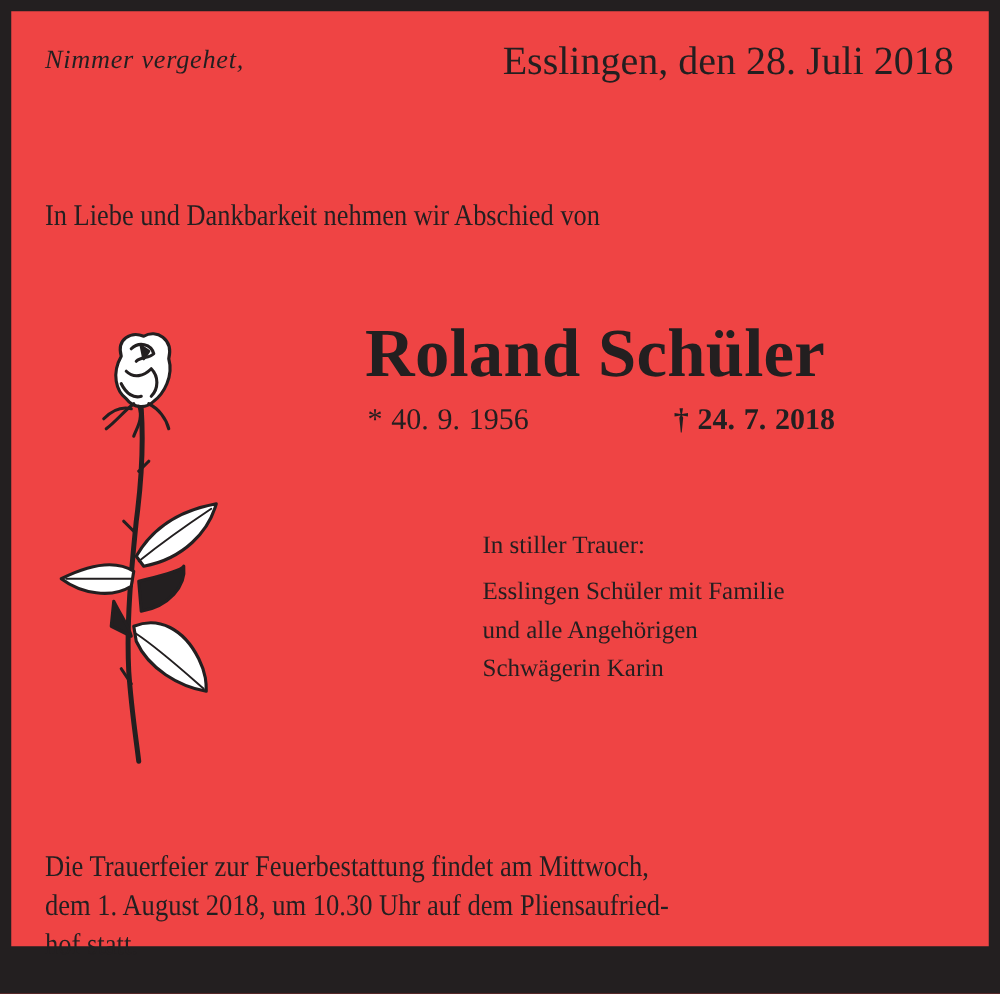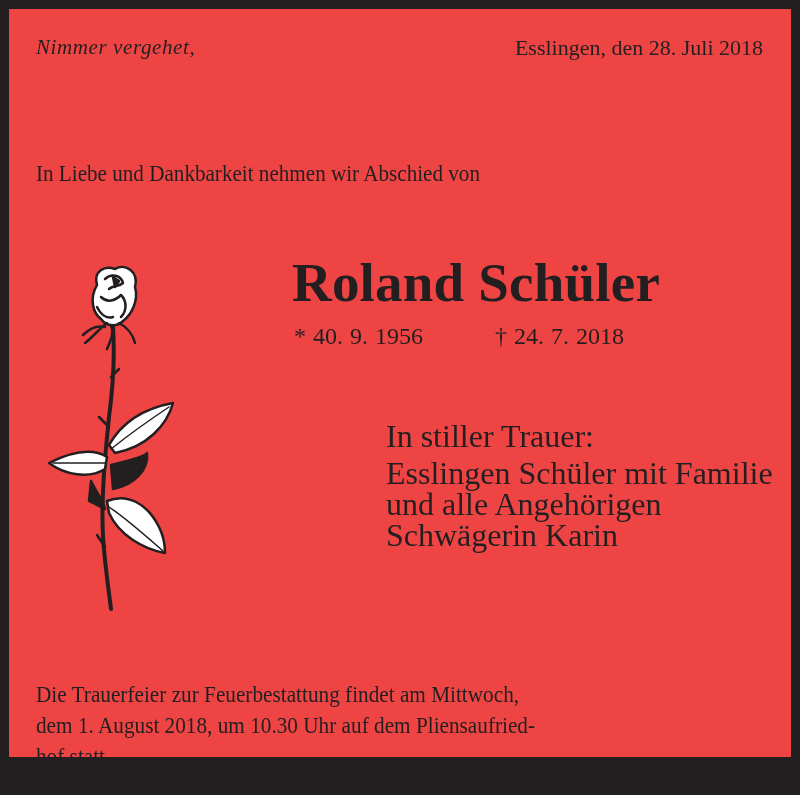--- a/index.html
+++ b/index.html
@@ -4,26 +4,26 @@
   <style>
     html, body { margin: 0; padding: 0; }
     body { width: 800px; height: 795px; background: #231f20; position: relative; overflow: hidden; }
     .page {
       position: absolute; left: 9px; top: 9px; width: 782px; height: 748px;
       background: #ef4444; color: #231f20;
       font-family: "Liberation Serif", "DejaVu Serif", serif;
     }
     .abs { position: absolute; white-space: nowrap; }
     .motto { left: 27px; top: 24px; font-style: italic; font-size: 21px; line-height: 29px; letter-spacing: 0.6px; }
-    .place-date { right: 28px; top: 25px; font-size: 22px; line-height: 28px; }
+    .place-date { right: 28px; top: 25px; font-size: 32px; line-height: 28px; }
     .intro { left: 27px; top: 150px; font-size: 24px; line-height: 28px; transform: scaleX(0.88); transform-origin: left top; }
     .name { left: 283px; top: 246px; font-size: 55px; font-weight: bold; line-height: 56px; letter-spacing: 0.2px; }
     .dates { left: 285px; top: 312px; font-size: 24px; line-height: 30px; word-spacing: 1px; }
-    .dates .death { margin-left: 72px; }
-    .mourners { left: 377px; top: 412px; font-size: 32px; line-height: 31px; }
+    .dates .death { margin-left: 116px; font-weight: bold; }
+    .mourners { left: 377px; top: 412px; font-size: 20px; line-height: 31px; }
     .mourners .heading { margin-bottom: 6px; }
     .service { left: 27px; top: 670px; font-size: 24px; line-height: 31px; transform: scaleX(0.885); transform-origin: left top; }
     .rose { left: 26px; top: 248px; width: 150px; height: 360px; }
   </style>
 </head>
 <body>
 
 <div class="page">
 
   <div class="abs motto">

